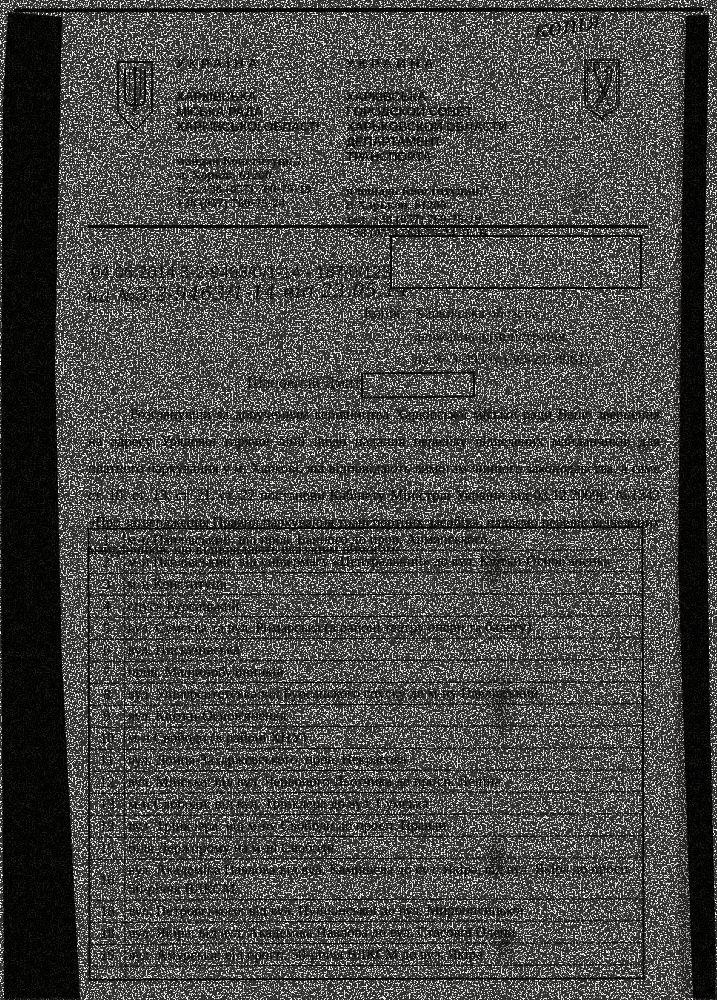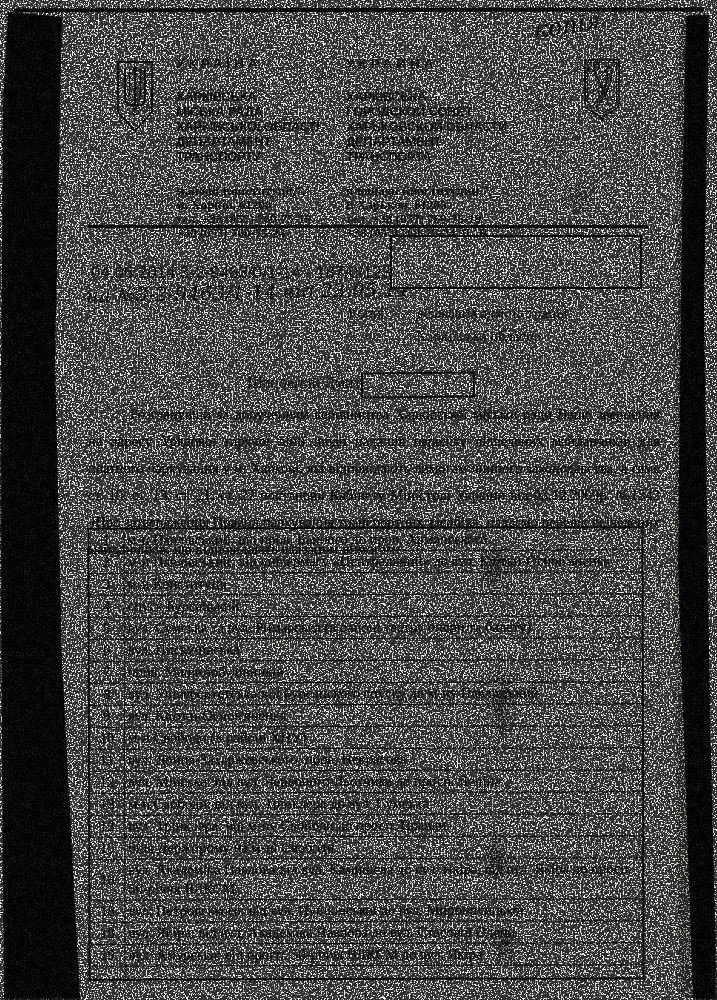--- a/index.html
+++ b/index.html
@@ -38,21 +38,21 @@
   .emblem { filter:blur(.3px); }
   
   .divider { left:88px; top:225px; width:560px; height:3.4px; background:#111; filter:blur(.4px); }
   .redact1 { left:390px; top:235px; width:248px; height:50px; background:#fcfcfb;
     border:2.4px solid #141414; z-index:20; }
   .fragment { left:460px; top:226px; width:90px; height:23px; overflow:hidden; font-size:15px;
     font-weight:bold; font-family:"Liberation Serif", serif; letter-spacing:2px; }
   .dateline { left:91px; top:263px; font-family:"Liberation Sans", sans-serif; font-size:16.5px;
     color:#1e1e1e; letter-spacing:.2px; white-space:nowrap; }
   .handref { left:86px; top:281px; font-size:19px; white-space:nowrap; transform:rotate(-1.2deg); }
-  .copyblock { left:348px; top:302px; display:flex; gap:28px; font-size:15px; line-height:23px; }
+  .copyblock { left:364px; top:302px; display:flex; gap:10px; font-size:15px; line-height:23px; }
   .copyblock .lines div { white-space:nowrap; }
   
   .salutation { left:247px; top:374px; font-size:16px; }
   .redact2 { left:361px; top:372px; width:110px; height:22px; background:#fbfbfa;
     border:2px solid #141414; transform:rotate(-.4deg); }
   
   .bodytext { left:88px; top:401px; width:572px; font-size:14.6px; line-height:27px;
     text-align:justify; text-indent:42px; color:#161616; text-shadow:0 0 .4px #444; }
   
   .tablewrap { left:88px; top:527px; transform:rotate(-.15deg); }
@@ -89,21 +89,20 @@
     <path d="M18 44 L21 51 L24 44" fill="none" stroke="#1a1a1a" stroke-width="1.6"></path>
     <path d="M17.5 52 Q21 58 24.5 52" fill="none" stroke="#1a1a1a" stroke-width="1.4"></path>
   </svg>
 
   <div class="abs lh-col lh-left">
     <div class="country">УКРАЇНА</div>
     <div class="orgname">
       <div>ХАРКІВСЬКА</div>
       <div>МІСЬКА РАДА</div>
       <div>ХАРКІВСЬКОЇ ОБЛАСТІ</div>
-      <div>ДЕПАРТАМЕНТ ТРАНСПОРТУ</div>
     </div>
     <div class="lh-addr">
       <div>майдан Конституції,7,</div>
       <div>м. Харків, 61200</div>
       <div>тел. +38 (057) 760-75-19</div>
       <div>+38 (057) 760-75-24</div>
     </div>
   </div>
 
   <div class="abs lh-col lh-right">
@@ -142,22 +141,23 @@
   <div class="abs fragment">Д.В.</div>
   <div class="abs redact1"></div>
 
   <div class="abs dateline">04.06.2014   3-2-9463/0/1-14 - 187/0/123-14</div>
 
   <div class="abs handwrite handref">на №3-2-9463/1-14 від 23.05.14</div>
 
   <div class="abs copyblock">
     <div>Копія:</div>
     <div class="lines">
+      <div>Харківська обласна</div>
       <div>державна адміністрація</div>
-      <div>Харківська обласна</div>
+      <div>на № 3-3939у (ЗО-2158061)</div>
     </div>
   </div>
 
   <div class="abs salutation">Шановний Дмитре</div>
   <div class="abs redact2"></div>
 
   <div class="abs bodytext">Розглянувши за дорученням керівництва Харківської міської ради Ваше звернення на адресу Урядової гарячої лінії щодо надання переліку відведених майданчиків для платного паркування у м. Харкові, які відповідають вимогам чинного законодавства, а саме ст. 10, ст. 13, ст. 21, ст. 22 постанови Кабінету Міністрів України від 03.12.2009р. №1342 «Про затвердження Правил паркування транспортних засобів», надаємо перелік відведених майданчиків, що відповідають вказаним вимогам:</div>
 
   <div class="abs tablewrap">
     <table class="parking">

